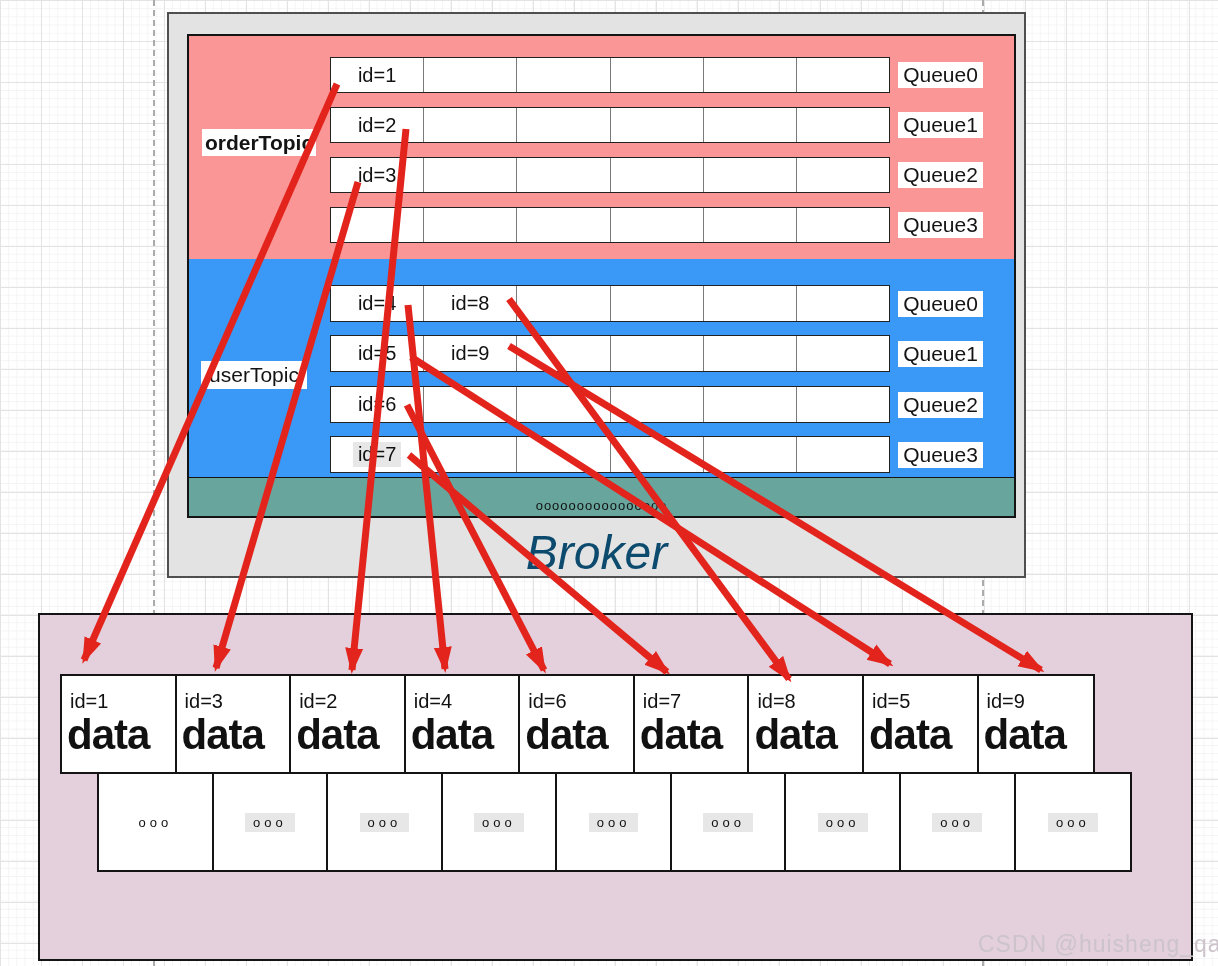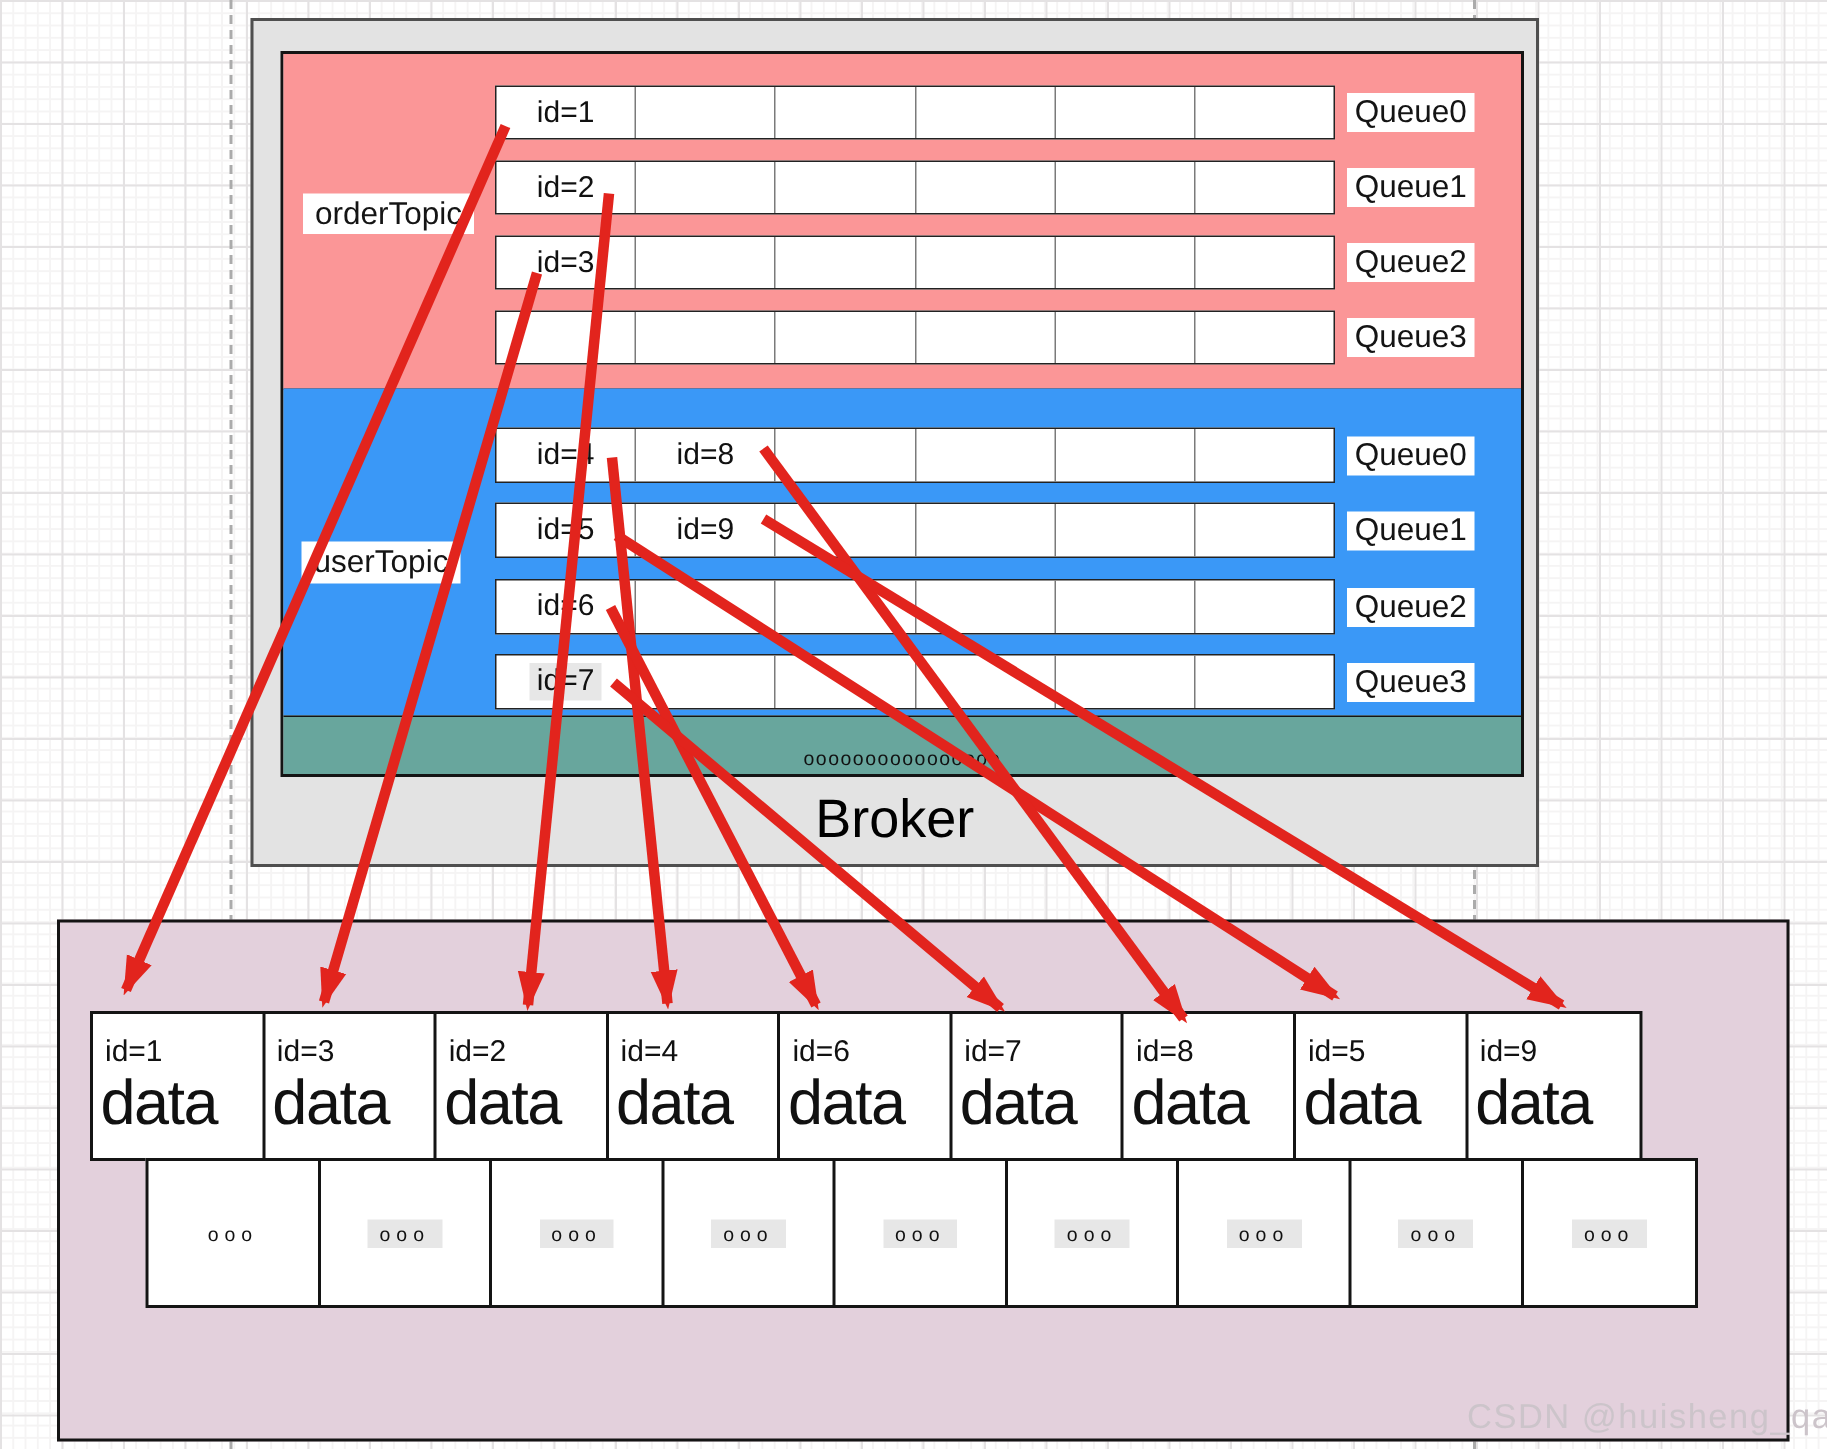--- a/index.html
+++ b/index.html
@@ -30,34 +30,34 @@
   .qrow{position:absolute;background:#ffffff;border:1.5px solid #222;box-sizing:border-box;display:flex;}
   .qcell{flex:1 1 0;border-right:1px solid #7a7a7a;display:flex;align-items:center;justify-content:center;
     font-size:20px;color:#111;overflow:visible;}
   .qcell:last-child{border-right:none;}
   .qcell .hl{background:#e7e7e7;padding:1px 5px;}
   .qlabel{position:absolute;left:709px;width:85px;height:26px;background:#ffffff;
     font-size:21px;color:#141414;display:flex;align-items:center;justify-content:center;line-height:26px;}
   .topic-chip{position:absolute;background:#ffffff;font-size:21px;color:#141414;
     display:flex;align-items:center;justify-content:center;}
   #broker-label{position:absolute;left:0;top:511px;width:100%;text-align:center;
-    font-size:36px;color:#000000;}
+    font-size:48px;color:#0c4a6e;font-style:italic;}
 
   
   #commitlog-box{position:absolute;left:38px;top:613px;width:1155px;height:348px;
     background:#e3d0dc;border:2px solid #141414;box-sizing:border-box;z-index:2;}
   #cl-table{position:absolute;left:20px;top:59px;width:1035px;height:198px;}
   .cl-row{display:flex;position:absolute;left:0;width:1035px;box-sizing:border-box;
     border:2px solid #141414;background:#fff;}
   #cl-row-data{top:0;height:100px;}
   #cl-row-more{top:98px;height:100px;margin-left:37px;}
   .cl-cell{width:115px;box-sizing:border-box;border-right:2px solid #141414;overflow:hidden;}
   .cl-cell:last-child{border-right:none;}
   .cl-id{font-size:20px;color:#111;padding:14px 0 0 8px;line-height:22px;}
-  .cl-data{font-size:42px;color:#111;padding-left:5px;line-height:46px;letter-spacing:-1px;}
+  .cl-data{font-size:42px;color:#111;padding-left:5px;line-height:46px;letter-spacing:-1px;font-weight:bold;}
   .cl-more-cell{display:flex;align-items:center;justify-content:center;}
   .ooo{font-size:13px;letter-spacing:4px;color:#111;padding:3px 8px;line-height:13px;}
   .ooo.hl{background:#e7e7e7;}
   #commitlog-label{position:absolute;left:380px;top:283px;font-size:40px;color:#111;}
   #watermark{position:absolute;left:938px;top:316px;font-size:23px;color:#ccc4ca;
     white-space:nowrap;letter-spacing:1px;}
 
   
   #arrow-layer{position:absolute;left:0;top:0;width:1218px;height:966px;z-index:5;pointer-events:none;}
 </style>
@@ -69,21 +69,21 @@
   <div class="dash-line" style="left:153px;"></div>
   <div class="dash-line" style="left:982px;"></div>
 
   <div id="broker-box">
     <div id="topic-stack">
       <div class="topic-section" id="topic-order"></div>
       <div class="topic-section" id="topic-user"></div>
       <div class="topic-section" id="ellipsis-bar">
         <span>oooooooooooooooo</span>
       </div>
-      <div class="topic-chip" style="left:13px;top:93px;width:114px;height:27px;">orderTopic</div>
+      <div class="topic-chip" style="left:13px;top:93px;width:114px;height:27px;font-weight:bold;">orderTopic</div>
       <div class="topic-chip" style="left:12px;top:325px;width:106px;height:28px;">userTopic</div>
       <div id="rows-host">
           <div class="qrow" style="left: 141px; top: 21px; width: 560px; height: 36px;">
             <div class="qcell">
               <span>id=1</span>
             </div>
             <div class="qcell"></div>
             <div class="qcell"></div>
             <div class="qcell"></div>
             <div class="qcell"></div>

